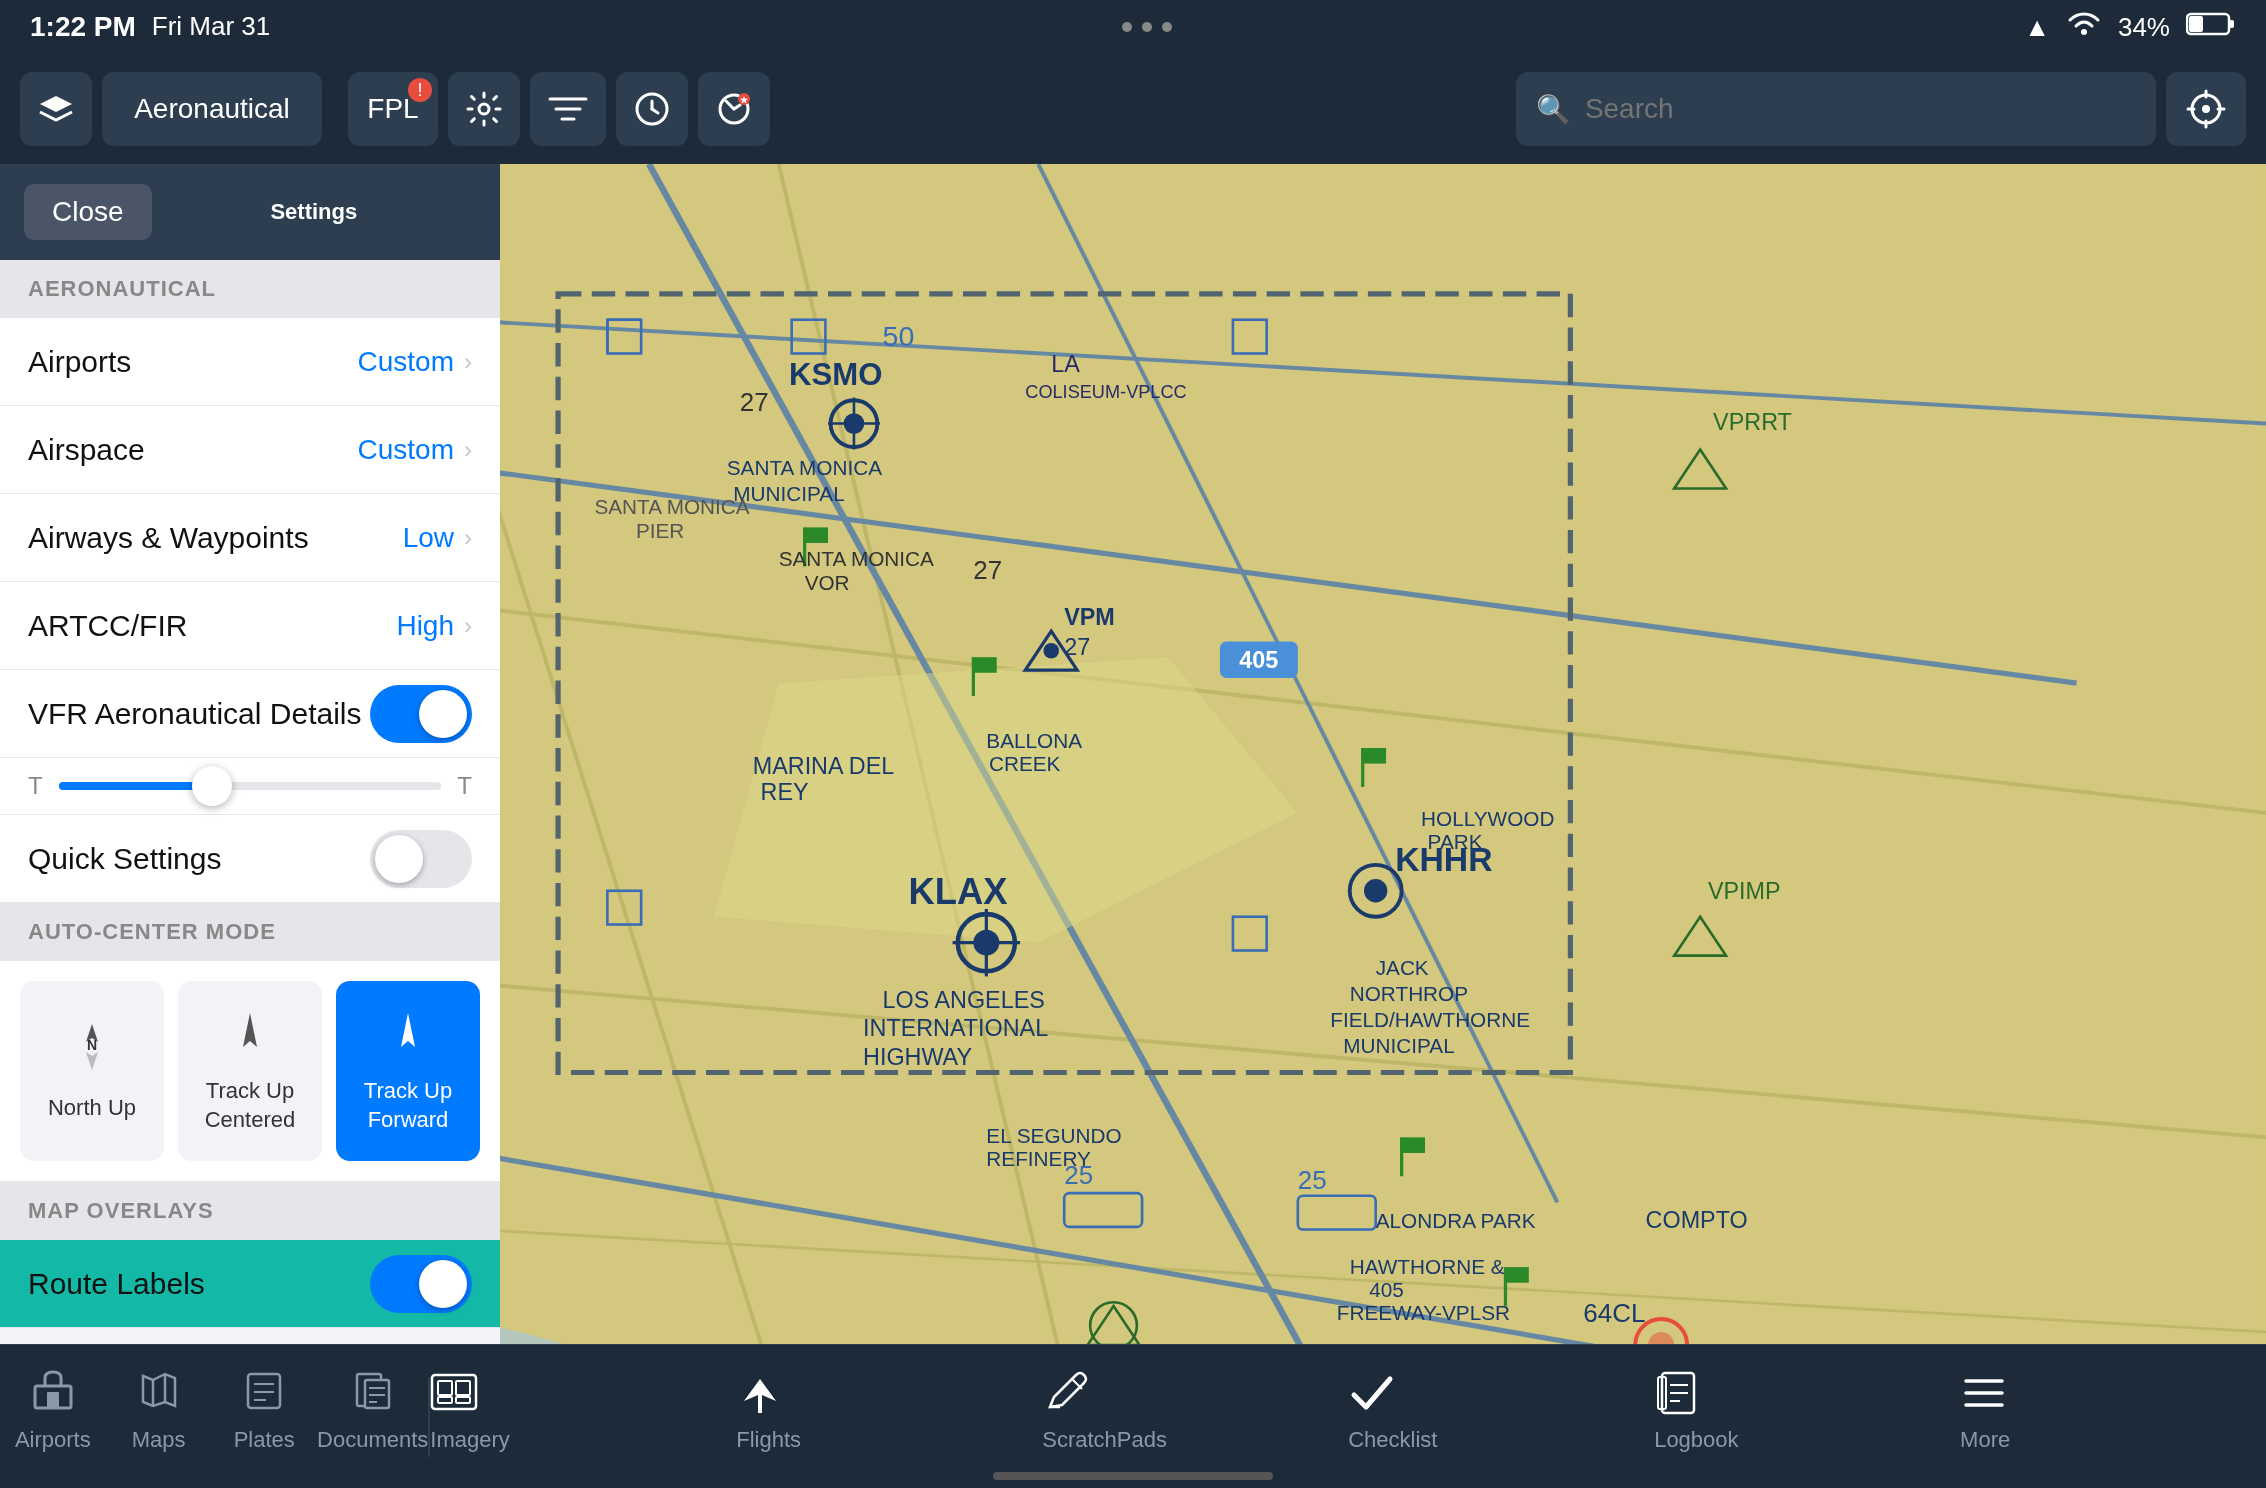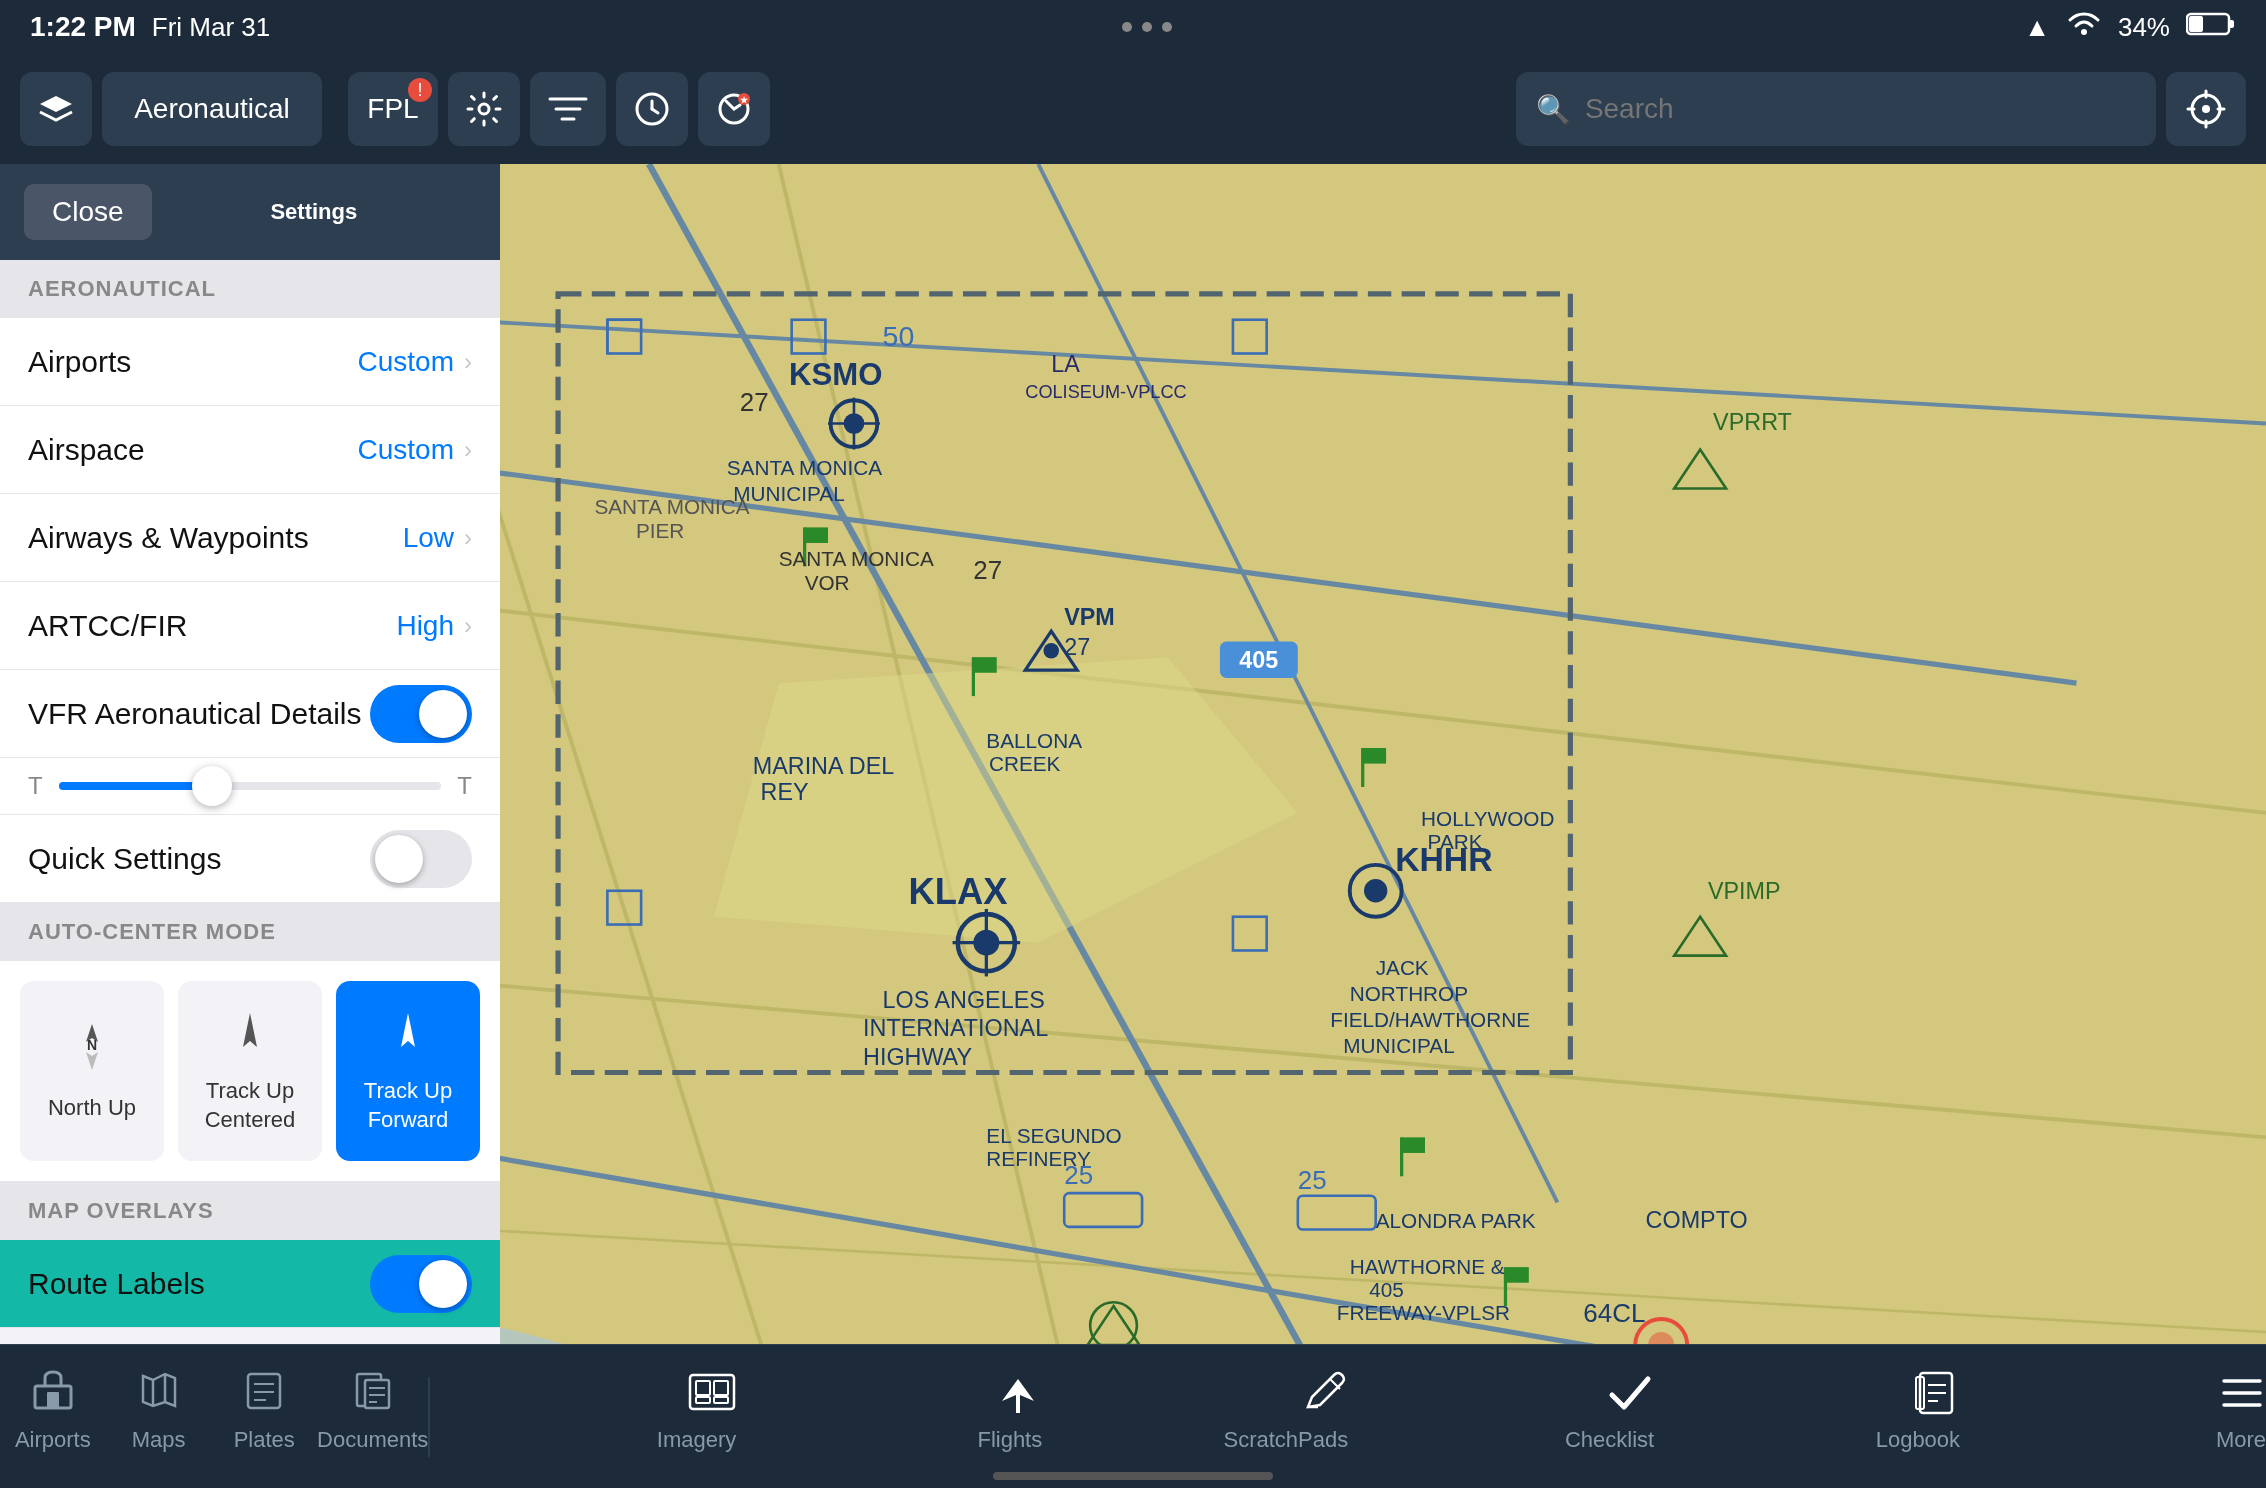--- a/index.html
+++ b/index.html
@@ -19,21 +19,21 @@
       height: 54px;
       background: #1c2a3a;
       display: flex;
       align-items: center;
       justify-content: space-between;
       padding: 0 30px;
       z-index: 100;
     }
     .status-bar-left {
       display: flex;
-      align-items: center;
+      align-items: flex-start;
       gap: 16px;
     }
     .status-time {
       color: white;
       font-size: 28px;
       font-weight: 600;
     }
     .status-date {
       color: white;
       font-size: 26px;
@@ -388,21 +388,21 @@
       background: #1c2a3a;
       display: flex;
       align-items: center;
       z-index: 100;
       border-top: 1px solid #2c3e50;
     }
     .tab-item {
       flex: 1;
       display: flex;
       flex-direction: column;
-      align-items: flex-end;
+      align-items: flex-start;
       justify-content: center;
       gap: 8px;
       cursor: pointer;
       padding-bottom: 10px;
     }
     .tab-label {
       font-size: 22px;
       color: #aaa;
     }
     .tab-item:not(.tab-item.selected):not(.tab-item.text-tab) .tab-label {

